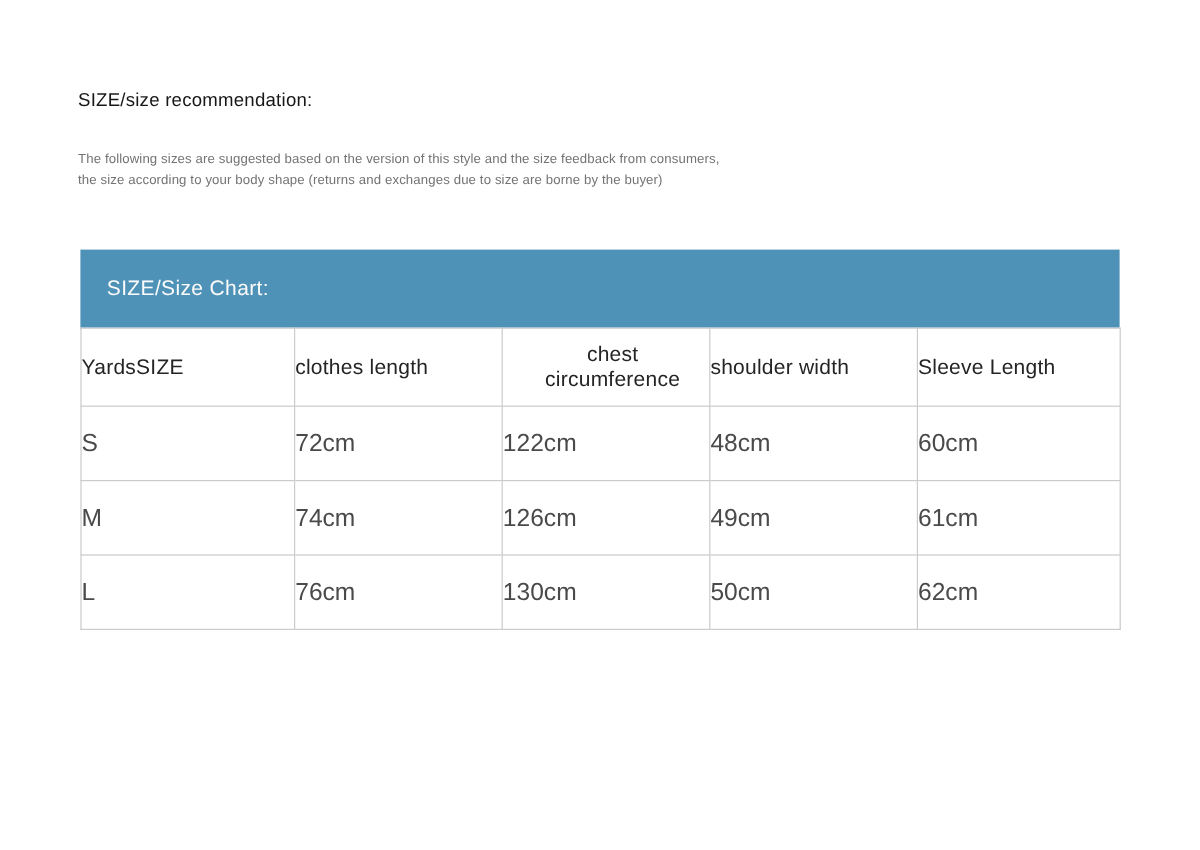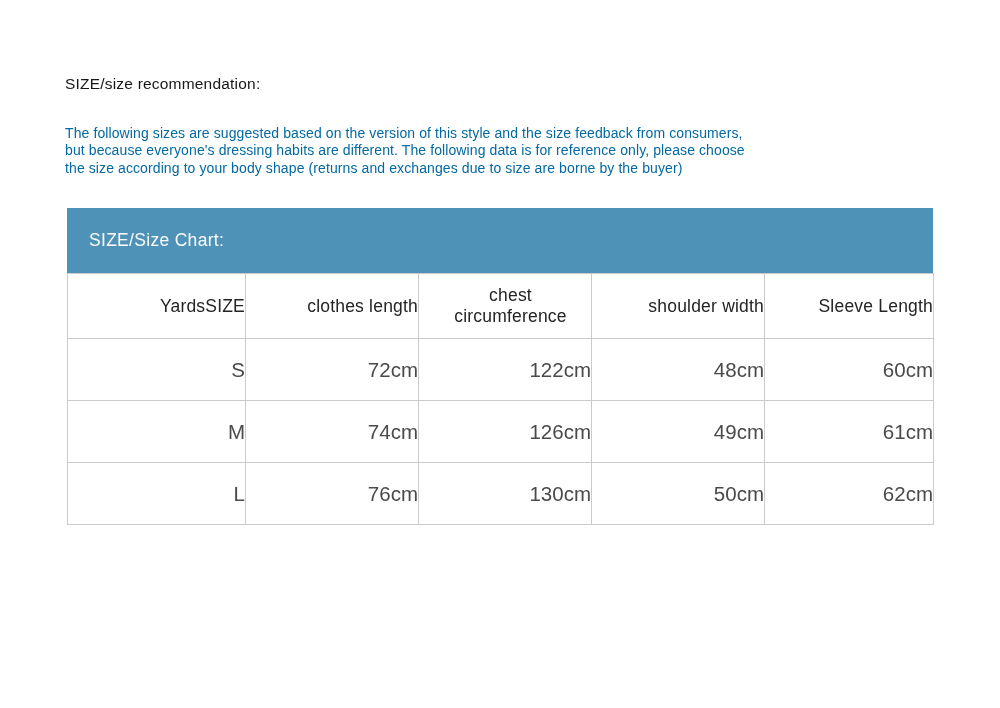--- a/index.html
+++ b/index.html
@@ -19,23 +19,23 @@
     top: 75px;
     font-size: 15.5px;
     font-weight: 400;
     color: #171717;
     letter-spacing: 0.2px;
   }
   .intro {
     position: absolute;
     left: 65px;
     top: 125px;
-    font-size: 14px;
+    font-size: 11px;
     line-height: 17.4px;
-    color: #0369a1;
+    color: #737373;
     letter-spacing: 0.1px;
     white-space: nowrap;
   }
   .chart-banner {
     position: absolute;
     left: 67px;
     top: 208px;
     width: 866px;
     height: 67px;
     background: #4f92b8;
@@ -49,21 +49,21 @@
     position: absolute;
     left: 67px;
     top: 273px;
     width: 866px;
     border-collapse: collapse;
     table-layout: fixed;
     background: #ffffff;
   }
   .size-table th, .size-table td {
     border: 1px solid #cbcbcb;
-    text-align: right;
+    text-align: left;
     vertical-align: middle;
     background: #ffffff;
     font-weight: 400;
   }
   .size-table th {
     height: 65px;
     font-size: 17.5px;
     color: #242424;
     letter-spacing: 0.2px;
   }
@@ -81,21 +81,20 @@
 </style>
 </head>
 <body>
 
 <div class="page">
 
   <div class="page-title">SIZE/size recommendation:</div>
 
   <div class="intro">
     <div>The following sizes are suggested based on the version of this style and the size feedback from consumers,</div>
-    <div>but because everyone's dressing habits are different. The following data is for reference only, please choose</div>
     <div>the size according to your body shape (returns and exchanges due to size are borne by the buyer)</div>
   </div>
 
   <div class="chart-banner">SIZE/Size Chart:</div>
 
   <table class="size-table">
     <colgroup>
       <col style="width:178px">
       <col style="width:173px">
       <col style="width:173px">

